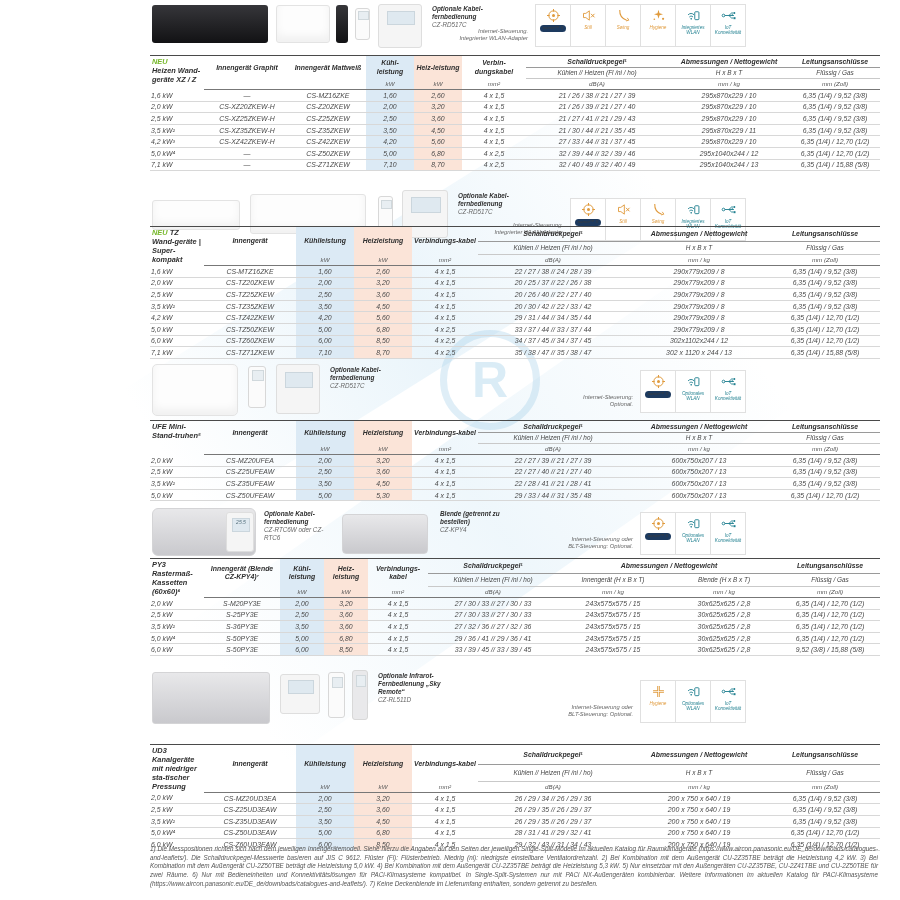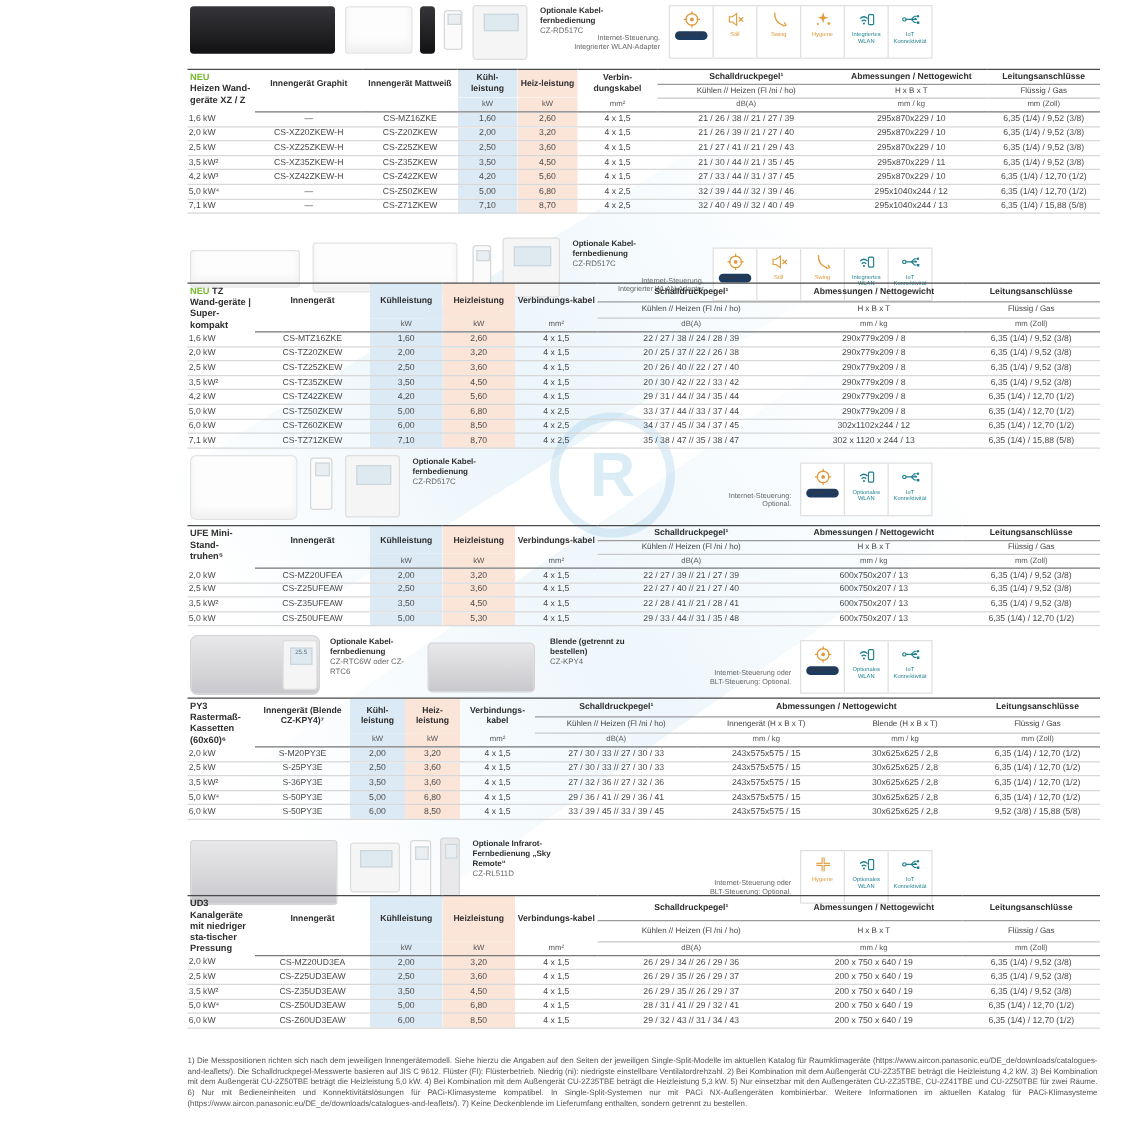--- a/index.html
+++ b/index.html
@@ -1,18 +1,18 @@
 <!DOCTYPE html>
 <html><head>
 <meta charset="utf-8">
 <style>
   html,body{margin:0;padding:0;background:#fff;}
   .page{position:relative;width:900px;height:900px;background:#fff;overflow:hidden;
         font-family:"Liberation Sans", sans-serif;color:#3c3c3c;}
-  .content{position:absolute;left:150px;top:0;width:730px;height:900px;}
+  .content{position:absolute;left:150px;top:0;width:730px;height:900px;font-style:italic;}
   
   .wm{position:absolute;pointer-events:none;}
   .wm-band1{left:120px;top:230px;width:560px;height:150px;background:linear-gradient(90deg,rgba(173,214,238,0),rgba(173,214,238,.25),rgba(173,214,238,0));transform:rotate(-32deg);}
   .wm-band2{left:180px;top:430px;width:620px;height:170px;background:linear-gradient(90deg,rgba(173,214,238,0),rgba(173,214,238,.2),rgba(173,214,238,0));transform:rotate(-35deg);}
   .wm-circle{left:440px;top:330px;width:86px;height:86px;border:7px solid rgba(150,200,230,.30);border-radius:50%;
              display:flex;align-items:center;justify-content:center;font-size:50px;font-weight:bold;color:rgba(150,200,230,.35);}
   
   .band{position:absolute;left:0;width:730px;}
   .ph{position:absolute;box-sizing:border-box;border-radius:3px;}
   .acc{position:absolute;width:72px;font-size:6.3px;line-height:1.25;color:#666;}
@@ -738,21 +738,21 @@
                 <path d="M4.6 9h10.6M15.2 9l-2.4-1.4M9.5 9l3.2-3h2M9.5 9l3.2 3h2" fill="none" stroke="#1f7f8f" stroke-width="1.1"></path>
                 <circle cx="16" cy="6" r="1.2" fill="#1f7f8f"></circle>
                 <rect x="15" y="11" width="2.4" height="2.4" fill="#1f7f8f"></rect>
               </svg>
               <span class="icon-cap" style="color: rgb(31, 127, 143);">IoT Konnektivität</span>
             </div>
           </div>
       </div>
     </div>
 
-    <table style="position:absolute;top:716px;">
+    <table style="position:absolute;top:744px;">
       <colgroup>
           <col style="width:54px">
           <col style="width:92px">
           <col style="width:58px">
           <col style="width:58px">
           <col style="width:66px">
           <col style="width:150px">
           <col style="width:142px">
           <col style="width:110px">
         </colgroup>

